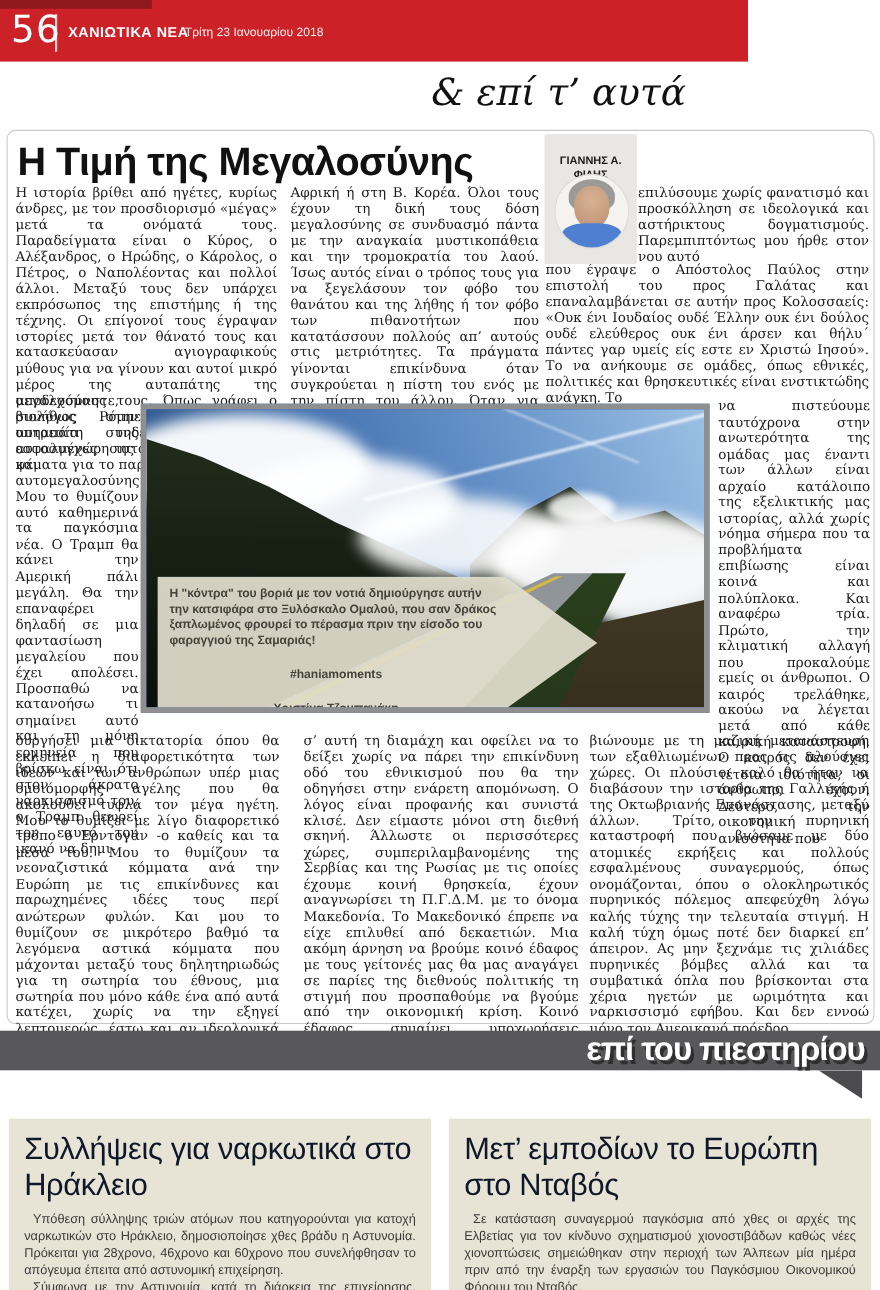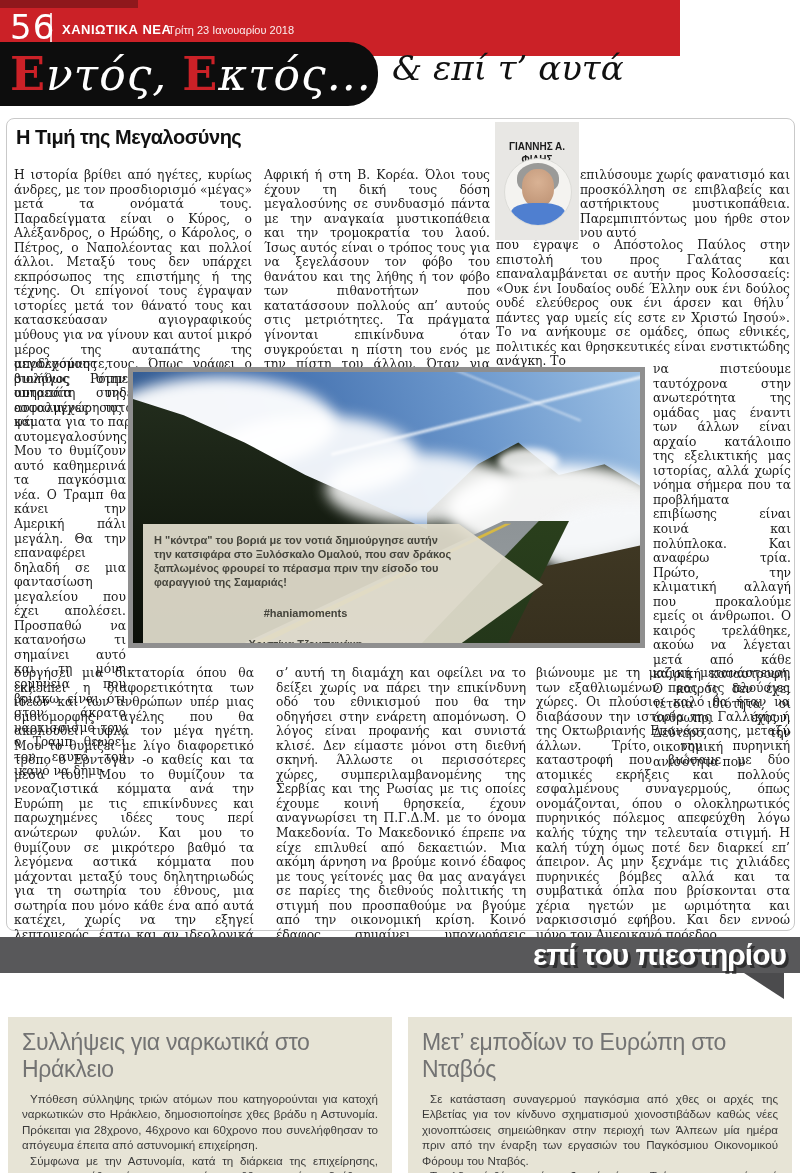--- a/index.html
+++ b/index.html
@@ -14,27 +14,27 @@
   .mast-divider{position:absolute;left:50px;top:13px;width:2px;height:34px;background:rgba(255,255,255,.8);}
   .mast-title{position:absolute;left:62px;top:22px;color:#fff;font-size:13px;font-weight:bold;letter-spacing:.5px;}
   .mast-date{position:absolute;left:168px;top:24px;color:rgba(255,255,255,.92);font-size:11px;font-weight:300;}
 
   
   .colbanner{position:absolute;left:0;top:42px;width:378px;height:64px;background:#0d0d0d;
              border-radius:0 30px 30px 0;z-index:5;display:flex;align-items:center;padding-left:10px;box-sizing:border-box;}
   .colbanner .script{font-family:"DejaVu Serif",serif;font-style:italic;font-size:44px;color:#fff;
              letter-spacing:1px;white-space:nowrap;}
   .colbanner .initial{color:#cb2127;font-weight:bold;font-style:normal;font-size:46px;}
-  .banner-suffix{position:absolute;left:392px;top:48px;z-index:5;font-family:"DejaVu Serif",serif;
+  .banner-suffix{position:absolute;left:392px;top:64px;z-index:5;font-family:"DejaVu Serif",serif;
              font-style:italic;font-size:34px;color:#111;white-space:nowrap;text-align:right;}
 
   
   .article-box{position:absolute;left:6px;top:118px;width:787px;height:811px;
                border:1.5px solid #c9c9c9;border-radius:8px;background:#fff;}
-  .article-title{position:absolute;left:16px;top:126px;font-size:20px;font-weight:bold;color:#111;
+  .article-title{position:absolute;left:16px;top:126px;font-size:36px;font-weight:bold;color:#111;
                  letter-spacing:-.5px;z-index:3;text-align:right;}
 
   
   .author-box{position:absolute;left:495px;top:122px;width:84px;height:118px;background:#e8e7e4;z-index:3;
               text-align:center;}
   .author-name{font-size:10px;font-weight:bold;color:#1a1a1a;line-height:13px;padding-top:18px;}
   .avatar{position:absolute;left:9px;top:36px;width:66px;height:66px;border-radius:50%;background:#f4f3f0;
           overflow:hidden;border:1px solid #dcdcd8;}
   .avatar .hair{position:absolute;left:12px;top:4px;width:42px;height:30px;border-radius:50% 50% 40% 40%;background:#9a9a98;}
   .avatar .face{position:absolute;left:17px;top:10px;width:32px;height:38px;border-radius:46%;
@@ -95,39 +95,36 @@
   .pressbar-label{position:absolute;right:14px;top:1px;color:#fff;font-size:30px;font-weight:bold;
            letter-spacing:-1px;text-shadow:3px 3px 0 rgba(20,20,20,.6);font-family:"Liberation Sans",sans-serif;}
   .press-tail{position:absolute;left:744px;top:973px;width:40px;height:26px;background:#4b4b4d;
            clip-path:polygon(0 0,100% 0,100% 100%);z-index:1;}
 
   
   .bottombox{position:absolute;top:1017px;width:384px;height:156px;background:#e7e4d6;
              padding:12px 14px;box-sizing:border-box;overflow:hidden;}
   .bottombox.left{left:8px;}
   .bottombox.right{left:408px;}
-  .bottombox h2{margin:0 0 8px 0;font-size:23px;font-weight:400;color:#737373;letter-spacing:-.3px;}
+  .bottombox h2{margin:0 0 8px 0;font-size:28px;font-weight:400;color:#0f172a;letter-spacing:-.3px;}
   .bottombox p{margin:0;font-size:11.6px;line-height:15.4px;color:#3a3a3a;text-align:justify;text-indent:8px;}
 </style>
 </head>
 <body>
 
 <div class="page">
 
   <div class="redbar">
     <div class="redbar-darkstrip"></div>
     <div class="pagenum">56</div>
     <div class="mast-divider"></div>
     <div class="mast-title">ΧΑΝΙΩΤΙΚΑ ΝΕΑ</div>
     <div class="mast-date">Τρίτη 23 Ιανουαρίου 2018</div>
   </div>
 
-  <div class="colbanner">
-    <div class="script"><span class="initial">Ε</span><span>ντός, </span><span class="initial">Ε</span><span>κτός...</span></div>
-  </div>
   <div class="banner-suffix">&amp; επί τ’ αυτά</div>
 
   <div class="article-box"></div>
   <div class="article-title">Η Τιμή της Μεγαλοσύνης</div>
 
   <div class="author-box">
     <div class="author-name">
       <div>ΓΙΑΝΝΗΣ Α.</div>
       <div>ΦΙΛΗΣ</div>
     </div>
@@ -136,21 +133,21 @@
       <div class="face"></div>
       <div class="shirt"></div>
     </div>
   </div>
 
   <div class="seg seg1">Η ιστορία βρίθει από ηγέτες, κυρίως άνδρες, με τον προσδιορισμό «μέγας» μετά τα ονόματά τους. Παραδείγματα είναι ο Κύρος, ο Αλέξανδρος, ο Ηρώδης, ο Κάρολος, ο Πέτρος, ο Ναπολέοντας και πολλοί άλλοι. Μεταξύ τους δεν υπάρχει εκπρόσωπος της επιστήμης ή της τέχνης. Οι επίγονοί τους έγραψαν ιστορίες μετά τον θάνατό τους και κατασκεύασαν αγιογραφικούς μύθους για να γίνουν και αυτοί μικρό μέρος της αυταπάτης της μεγαλοσύνης τους. Όπως γράφει ο βιολόγος Ρόμπερτ Τρίβερς, «Η αυταπάτη συνδέεται στενά με εσφαλμένες ιστορικές αφηγήσεις, ψέματα για το παρελθόν μας που</div>
   <div class="seg seg2">αποδεχόμαστε, συνήθως στην υπηρεσία της αυτοσυγχώρησης και αυτομεγαλοσύνης». Μου το θυμίζουν αυτό καθημερινά τα παγκόσμια νέα. Ο Τραμπ θα κάνει την Αμερική πάλι μεγάλη. Θα την επαναφέρει δηλαδή σε μια φαντασίωση μεγαλείου που έχει απολέσει. Προσπαθώ να κατανοήσω τι σημαίνει αυτό και τη μόνη ερμηνεία που βρίσκω είναι ότι στον άκρατο ναρκισσισμό του, ο Τραμπ θεωρεί τον εαυτό του ικανό να δημι-</div>
   <div class="seg seg3">ουργήσει μια δικτατορία όπου θα εκλείπει η διαφορετικότητα των ιδεών και των ανθρώπων υπέρ μιας ομοιόμορφης αγέλης που θα ακολουθεί τυφλά τον μέγα ηγέτη. Μου το θυμίζει με λίγο διαφορετικό τρόπο ο Ερντογάν -ο καθείς και τα μέσα του. Μου το θυμίζουν τα νεοναζιστικά κόμματα ανά την Ευρώπη με τις επικίνδυνες και παρωχημένες ιδέες τους περί ανώτερων φυλών. Και μου το θυμίζουν σε μικρότερο βαθμό τα λεγόμενα αστικά κόμματα που μάχονται μεταξύ τους δηλητηριωδώς για τη σωτηρία του έθνους, μια σωτηρία που μόνο κάθε ένα από αυτά κατέχει, χωρίς να την εξηγεί λεπτομερώς, έστω και αν ιδεολογικά διαφέρουν ελάχιστα. Υπάρχουν και οι παλαιάς κοπής δικτάτορες στην</div>
   <div class="seg seg4">Αφρική ή στη Β. Κορέα. Όλοι τους έχουν τη δική τους δόση μεγαλοσύνης σε συνδυασμό πάντα με την αναγκαία μυστικοπάθεια και την τρομοκρατία του λαού. Ίσως αυτός είναι ο τρόπος τους για να ξεγελάσουν τον φόβο του θανάτου και της λήθης ή τον φόβο των πιθανοτήτων που κατατάσσουν πολλούς απ’ αυτούς στις μετριότητες. Τα πράγματα γίνονται επικίνδυνα όταν συγκρούεται η πίστη του ενός με την πίστη του άλλου. Όταν για παράδειγμα συγκρούονται δύο λαοί γειτονικών χωρών με το ερώτημα ποιοι είναι απόγονοι του Μεγάλου Αλεξάδρου. Η Ελλάδα είναι η ισχυρή χώρα</div>
   <div class="seg seg5">σ’ αυτή τη διαμάχη και οφείλει να το δείξει χωρίς να πάρει την επικίνδυνη οδό του εθνικισμού που θα την οδηγήσει στην ενάρετη απομόνωση. Ο λόγος είναι προφανής και συνιστά κλισέ. Δεν είμαστε μόνοι στη διεθνή σκηνή. Άλλωστε οι περισσότερες χώρες, συμπεριλαμβανομένης της Σερβίας και της Ρωσίας με τις οποίες έχουμε κοινή θρησκεία, έχουν αναγνωρίσει τη Π.Γ.Δ.Μ. με το όνομα Μακεδονία. Το Μακεδονικό έπρεπε να είχε επιλυθεί από δεκαετιών. Μια ακόμη άρνηση να βρούμε κοινό έδαφος με τους γείτονές μας θα μας αναγάγει σε παρίες της διεθνούς πολιτικής τη στιγμή που προσπαθούμε να βγούμε από την οικονομική κρίση. Κοινό έδαφος σημαίνει υποχωρήσεις αμφοτέρωθεν. Σήμερα είναι ίσως η τελευταία μας ευκαιρία να το</div>
-  <div class="seg seg6">επιλύσουμε χωρίς φανατισμό και προσκόλληση σε επιβλαβείς και αστήρικτους μυστικοπάθεια. Παρεμπιπτόντως μου ήρθε στον νου αυτό</div>
+  <div class="seg seg6">επιλύσουμε χωρίς φανατισμό και προσκόλληση σε ιδεολογικά και αστήρικτους δογματισμούς. Παρεμπιπτόντως μου ήρθε στον νου αυτό</div>
   <div class="seg seg7">που έγραψε ο Απόστολος Παύλος στην επιστολή του προς Γαλάτας και επαναλαμβάνεται σε αυτήν προς Κολοσσαείς: «Ουκ ένι Ιουδαίος ουδέ Έλλην ουκ ένι δούλος ουδέ ελεύθερος ουκ ένι άρσεν και θήλυ΄ πάντες γαρ υμείς είς εστε εν Χριστώ Ιησού». Το να ανήκουμε σε ομάδες, όπως εθνικές, πολιτικές και θρησκευτικές είναι ενστικτώδης ανάγκη. Το</div>
   <div class="seg seg8">να πιστεύουμε ταυτόχρονα στην ανωτερότητα της ομάδας μας έναντι των άλλων είναι αρχαίο κατάλοιπο της εξελικτικής μας ιστορίας, αλλά χωρίς νόημα σήμερα που τα προβλήματα επιβίωσης είναι κοινά και πολύπλοκα. Και αναφέρω τρία. Πρώτο, την κλιματική αλλαγή που προκαλούμε εμείς οι άνθρωποι. Ο καιρός τρελάθηκε, ακούω να λέγεται μετά από κάθε καιρική καταστροφή. Ο καιρός δεν έχει τέτοια ιδιότητα, οι άνθρωποι έχουν. Δεύτερο, την οικονομική ανισότητα που</div>
   <div class="seg seg9">βιώνουμε με τη μαζική μετανάστευση των εξαθλιωμένων προς τις πλούσιες χώρες. Οι πλούσιοι καλό θα ήταν να διαβάσουν την ιστορία της Γαλλικής ή της Οκτωβριανής Επανάστασης, μεταξύ άλλων. Τρίτο, την πυρηνική καταστροφή που βιώσαμε με δύο ατομικές εκρήξεις και πολλούς εσφαλμένους συναγερμούς, όπως ονομάζονται, όπου ο ολοκληρωτικός πυρηνικός πόλεμος απεφεύχθη λόγω καλής τύχης την τελευταία στιγμή. Η καλή τύχη όμως ποτέ δεν διαρκεί επ’ άπειρον. Ας μην ξεχνάμε τις χιλιάδες πυρηνικές βόμβες αλλά και τα συμβατικά όπλα που βρίσκονται στα χέρια ηγετών με ωριμότητα και ναρκισσισμό εφήβου. Και δεν εννοώ μόνο τον Αμερικανό πρόεδρο.</div>
 
   <div class="photo">
     <div class="photo-inner">
       <div class="contrail"></div>
       <div class="contrail2"></div>
       <div class="mountainR"></div>
       <div class="snow"></div>

